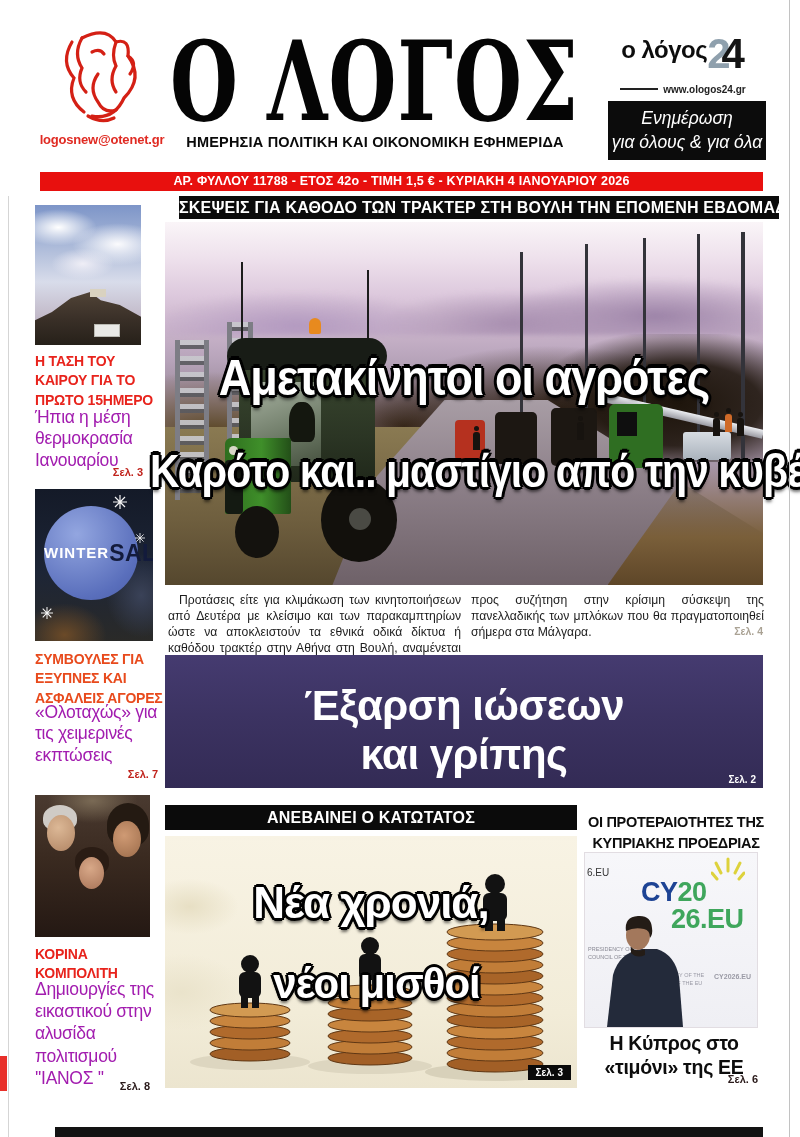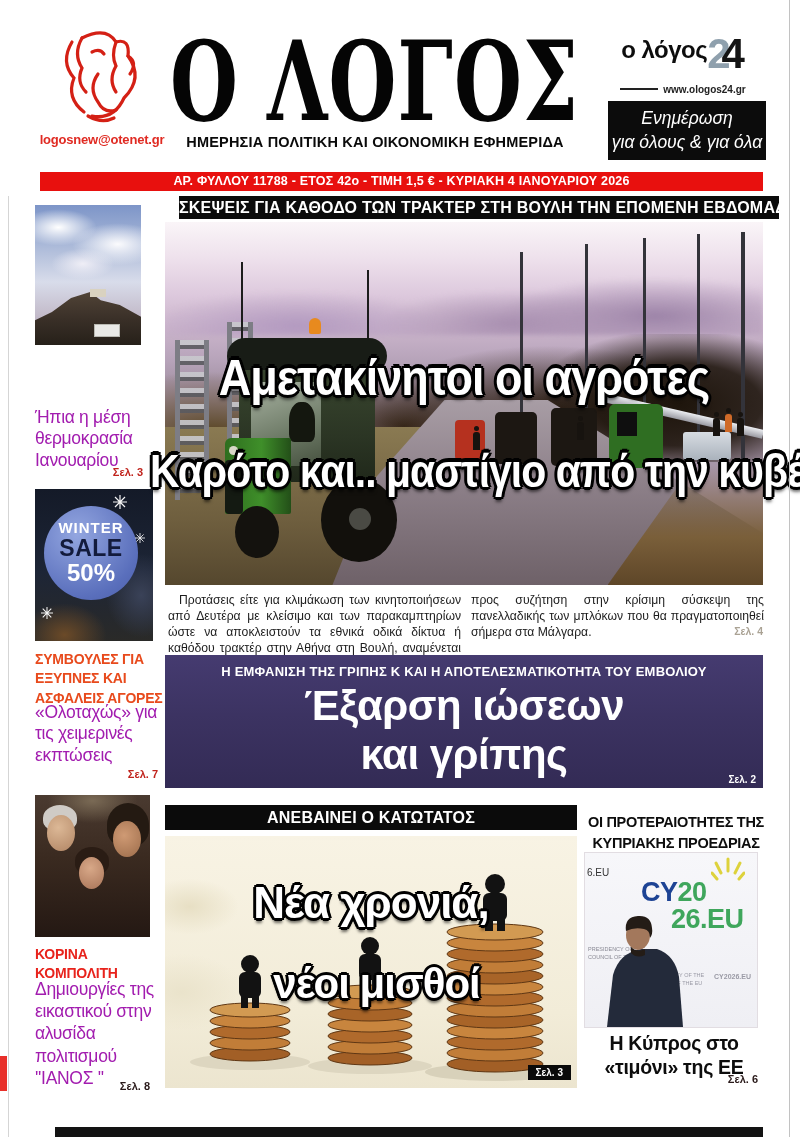--- a/index.html
+++ b/index.html
@@ -57,21 +57,21 @@
   .acro-bldg { position:absolute; left:52%; bottom:34%; width:16px; height:8px; background:#d9d2c0; }
   .acro-sign { position:absolute; left:56%; bottom:6%; width:26px; height:13px; background:#e9e9e6; border:1px solid #b9b9b2; }
 
   .ph-sale { left:35px; top:489px; width:118px; height:152px; overflow:hidden;
     background:
       radial-gradient(60px 45px at 25% 96%, #6b4a28 0%, rgba(107,74,40,0) 70%),
       radial-gradient(50px 60px at 90% 70%, #3a4258 0%, rgba(58,66,88,0) 70%),
       linear-gradient(180deg,#141a28 0%, #1d2536 55%, #2a2a28 100%); }
   .sale-circle { position:absolute; left:9px; top:17px; width:94px; height:94px; border-radius:50%;
     background:radial-gradient(circle at 35% 30%, #93a6e0 0%, #5a6fbc 70%, #4a5da8 100%);
-    display:flex; flex-direction:column; align-items:center; justify-content:center; line-height:1.05; }
+    display:flex; flex-direction:row; align-items:center; justify-content:space-between; line-height:1.05; }
   .sale-l1 { color:#fff; font-weight:bold; font-size:15px; letter-spacing:1px; }
   .sale-l2 { color:#131b3c; font-weight:bold; font-size:23px; letter-spacing:0.5px; }
   .sale-l3 { color:#fff; font-weight:bold; font-size:24px; }
   .flake { position:absolute; opacity:0.95; }
 
   .ph-selfie { left:35px; top:795px; width:115px; height:142px; overflow:hidden;
     background:
       radial-gradient(60px 30px at 50% 4%, #7a6a55 0%, rgba(122,106,85,0) 75%),
       linear-gradient(180deg,#4a3a30 0%, #3a2a20 45%, #241813 100%); }
   .face { position:absolute; border-radius:50%; }
@@ -223,20 +223,21 @@
   </div>
 
   <div class="abs issue-bar">ΑΡ. ΦΥΛΛΟΥ 11788  - ΕΤΟΣ 42ο - ΤΙΜΗ 1,5 € - ΚΥΡΙΑΚΗ 4 ΙΑΝΟΥΑΡΙΟΥ 2026</div>
   <div class="abs top-banner">ΣΚΕΨΕΙΣ ΓΙΑ ΚΑΘΟΔΟ ΤΩΝ ΤΡΑΚΤΕΡ ΣΤΗ ΒΟΥΛΗ ΤΗΝ ΕΠΟΜΕΝΗ ΕΒΔΟΜΑΔΑ</div>
 
   <div class="abs ph-acro">
     <div class="acro-hill"></div>
     <div class="acro-bldg"></div>
     <div class="acro-sign"></div>
   </div>
+  <div class="abs sb-kicker" style="left:35px; top:352px; width:128px; color:#e8231c;">Η ΤΑΣΗ ΤΟΥ ΚΑΙΡΟΥ ΓΙΑ ΤΟ ΠΡΩΤΟ 15ΗΜΕΡΟ</div>
   <div class="abs sb-head" style="left:35px; top:407px; width:122px;">Ήπια η μέση θερμοκρασία Ιανουαρίου</div>
   <div class="abs pg-red" style="left:35px; top:466px; width:108px; text-align:right;">Σελ. 3</div>
 
   <div class="abs ph-sale">
     <div class="sale-circle">
       <span class="sale-l1">WINTER</span>
       <span class="sale-l2">SALE</span>
       <span class="sale-l3">50%</span>
     </div>
     <svg class="flake" style="left:78px; top:6px;" width="14" height="14" viewBox="0 0 14 14">
@@ -316,21 +317,20 @@
     <span>Καρότο και.. μαστίγιο από την κυβέρνηση</span>
   </div>
 
   <div class="abs lead-body">
     <div class="lead-col indent">Προτάσεις είτε για κλιμάκωση των κινητοποιήσεων από Δευτέρα με κλείσιμο και των παρακαμπτηρίων ώστε να αποκλειστούν τα εθνικά οδικά δίκτυα ή καθόδου τρακτέρ στην Αθήνα στη Βουλή, αναμένεται να τεθούν</div>
     <div class="lead-col">προς συζήτηση στην κρίσιμη σύσκεψη της πανελλαδικής των μπλόκων που θα πραγματοποιηθεί σήμερα στα Μάλγαρα.</div>
   </div>
   <div class="abs lead-pg">Σελ. 4</div>
 
   <div class="abs flu-box">
-    <div class="flu-kicker">Η ΕΜΦΑΝΙΣΗ ΤΗΣ ΓΡΙΠΗΣ Κ ΚΑΙ Η ΑΠΟΤΕΛΕΣΜΑΤΙΚΟΤΗΤΑ ΤΟΥ ΕΜΒΟΛΙΟΥ</div>
     <div class="flu-head">
       <span style="display:block;">Έξαρση ιώσεων</span>
       <span style="display:block;">και γρίπης</span>
     </div>
     <div class="flu-pg">Σελ. 2</div>
   </div>
 
   <div class="abs wage-banner">ΑΝΕΒΑΙΝΕΙ Ο ΚΑΤΩΤΑΤΟΣ</div>
   <div class="abs wage-photo">
     <svg width="412" height="252" viewBox="0 0 412 252">

